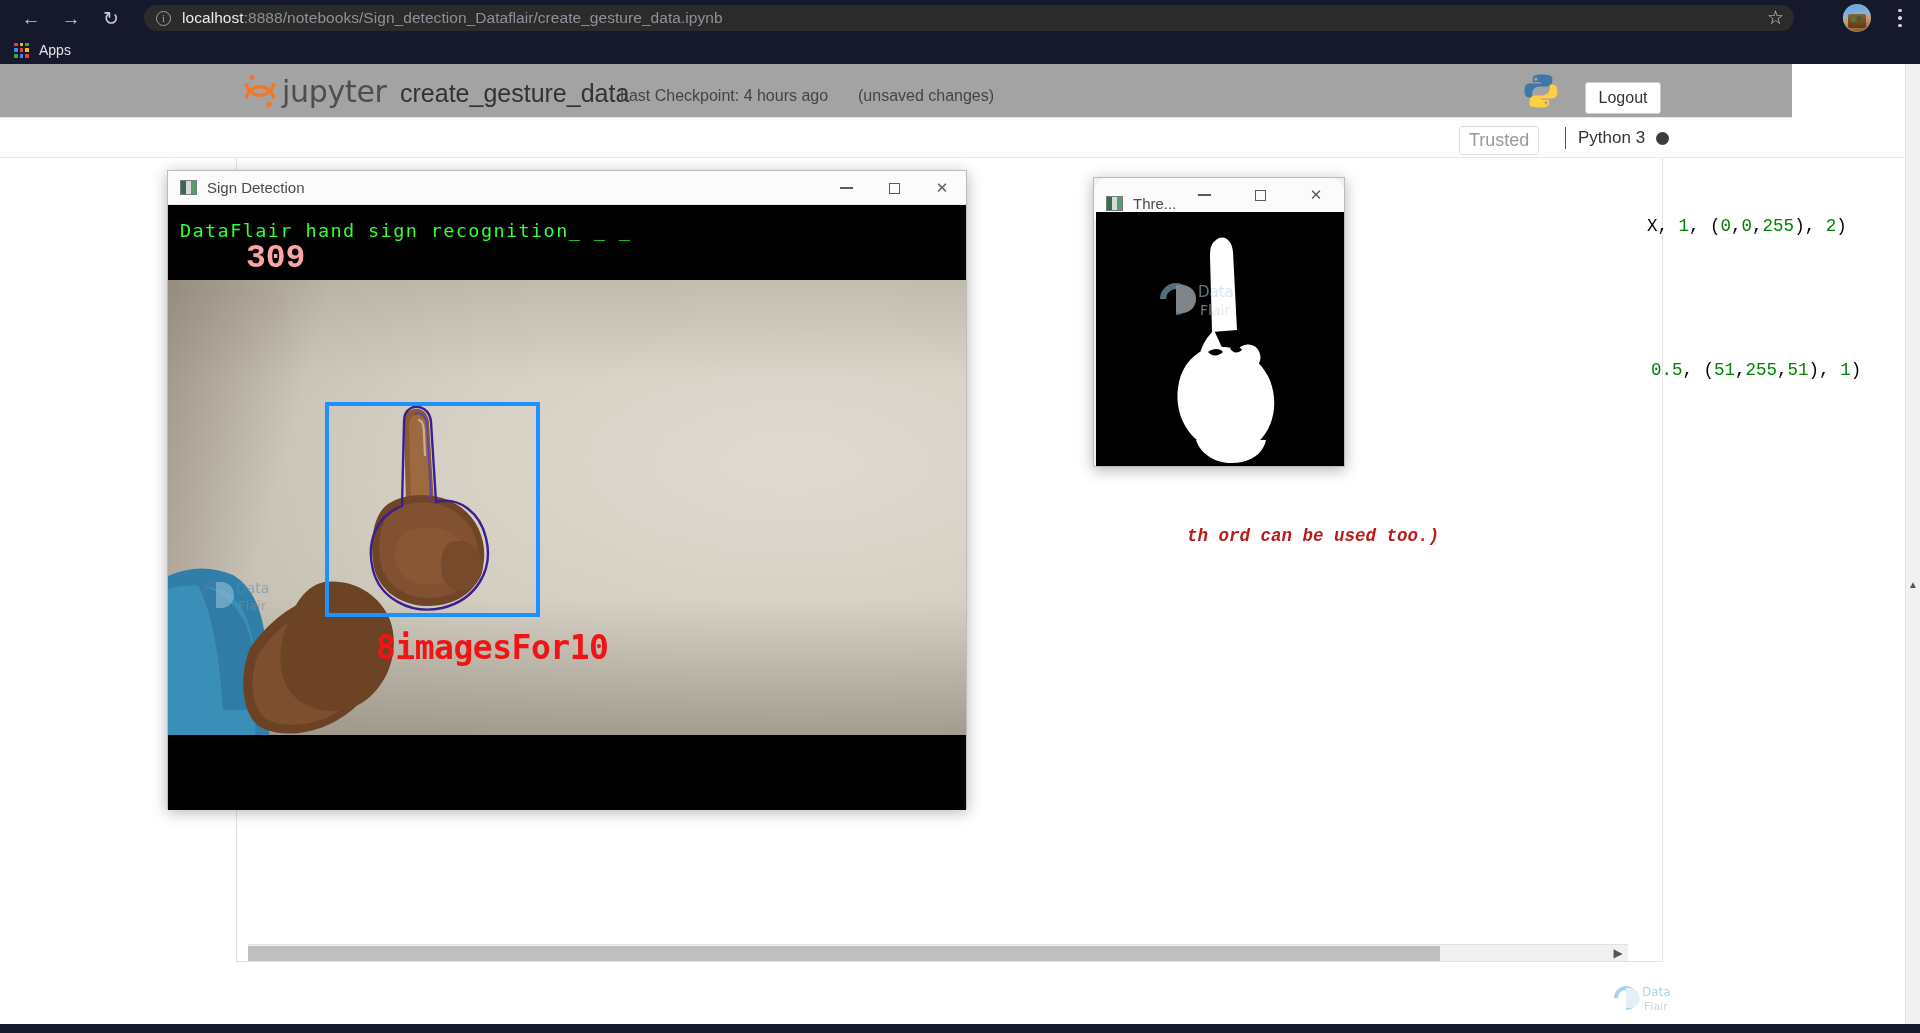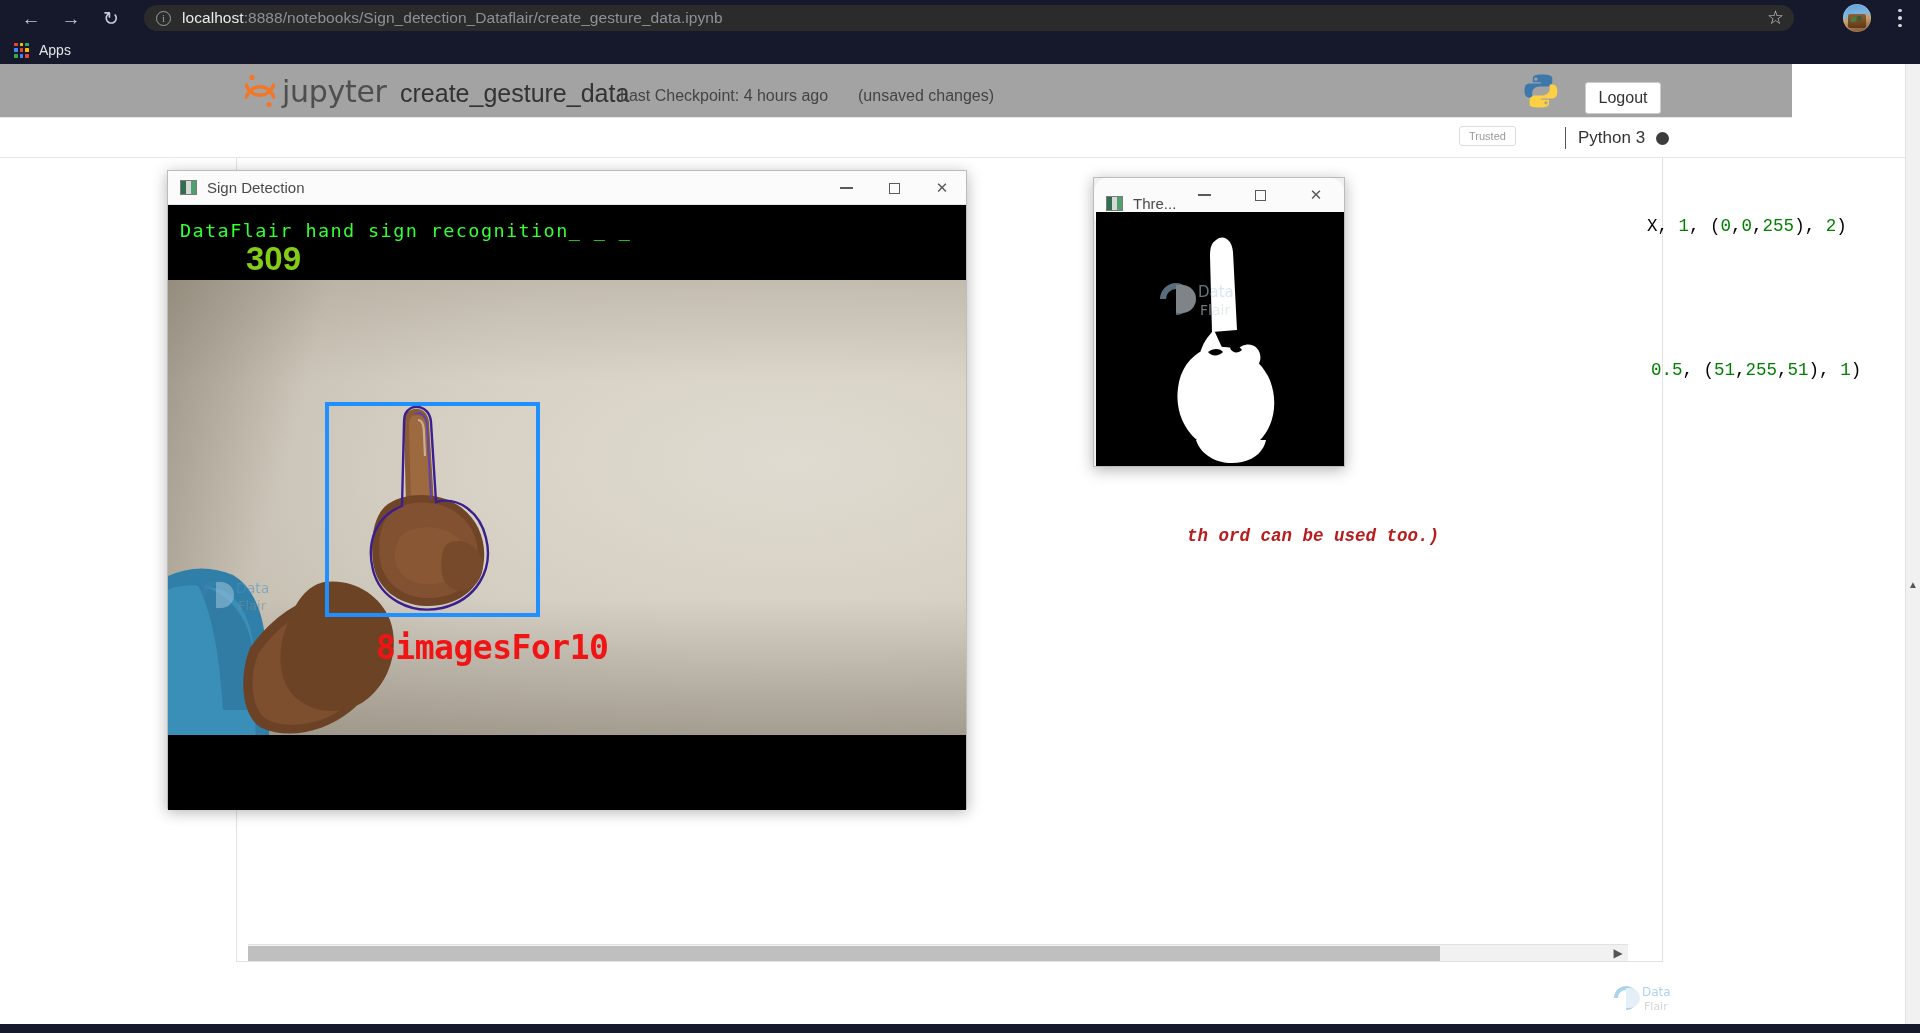--- a/index.html
+++ b/index.html
@@ -126,21 +126,21 @@
 
   .jp-menubar {
     position: absolute; left: 0; top: 54px; width: 1905px; height: 40px;
     background: #fff; border-bottom: 1px solid #e7e7e7;
   }
   .menu-items { position: absolute; left: 258px; top: 0; display: flex; height: 40px; align-items: center; }
   .menu-items > div { font-size: 17px; color: #333; margin-right: 36px; }
   .trusted-badge {
     position: absolute; left: 1459px; top: 8px;
     border: 1px solid #ddd; border-radius: 3px;
-    padding: 3px 9px; font-size: 11px; color: #999; background: #fff;
+    padding: 3px 9px; font-size: 18px; color: #999; background: #fff;
   }
   .kernel-ind {
     position: absolute; left: 1565px; top: 9px;
     display: flex; align-items: center; font-size: 17px; color: #333;
   }
   .kernel-sep { width:1px; height: 22px; background:#555; margin-right: 12px; }
   .kernel-dot { width: 13px; height: 13px; border-radius:50%; background:#3d3d3d; margin-left: 11px; }
 
   
   .nb-body {
@@ -249,22 +249,22 @@
     position: absolute; left: 0; top: 34px; width: 100%; height: 605px;
     background: #000; overflow: hidden; padding-left: 30px;
   }
   .hdr-green {
     position: absolute; left: 12px; top: 15px;
     font-family: "DejaVu Sans Mono", monospace;
     font-size: 18.5px; color: #33ff33; letter-spacing: 1.4px; white-space: nowrap;
   }
   .hdr-count {
     position: absolute; left: 78px; top: 35px;
-    font-family: Liberation Sans, sans-serif;
-    font-size: 33px; font-weight: bold; color: #84cc16; letter-spacing: 0px;
+    font-family: Liberation Mono, monospace;
+    font-size: 33px; font-weight: bold; color: #fca5a5; letter-spacing: 0px;
   }
   .video-frame {
     position: absolute; left: 0; top: 75px; width: 800px; height: 455px;
     overflow: hidden;
     background:
       radial-gradient(ellipse 120% 95% at 78% 40%, #e0dbd0 0%, #d4ceC2 45%, #b9b2a4 100%);
   }
   .wall-shade {
     position:absolute; inset:0;
     background: linear-gradient(105deg, rgba(120,110,95,.55) 0%, rgba(180,172,157,.15) 18%, rgba(0,0,0,0) 38%),

